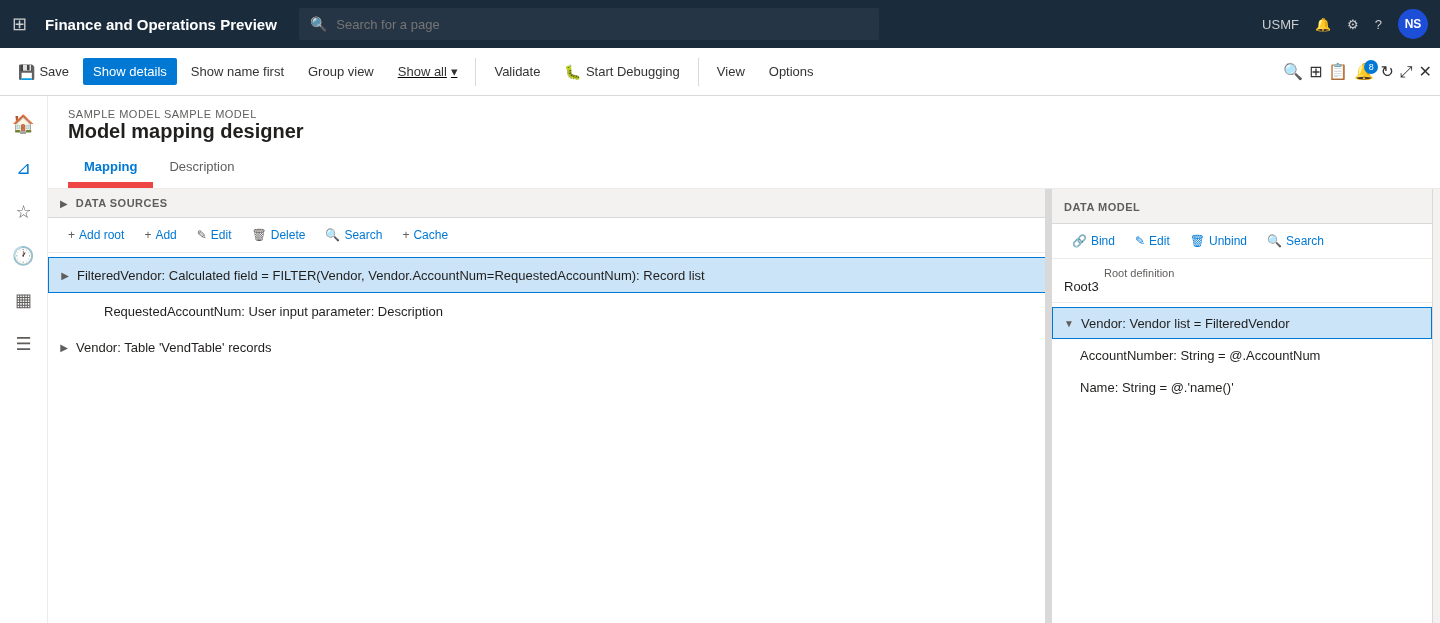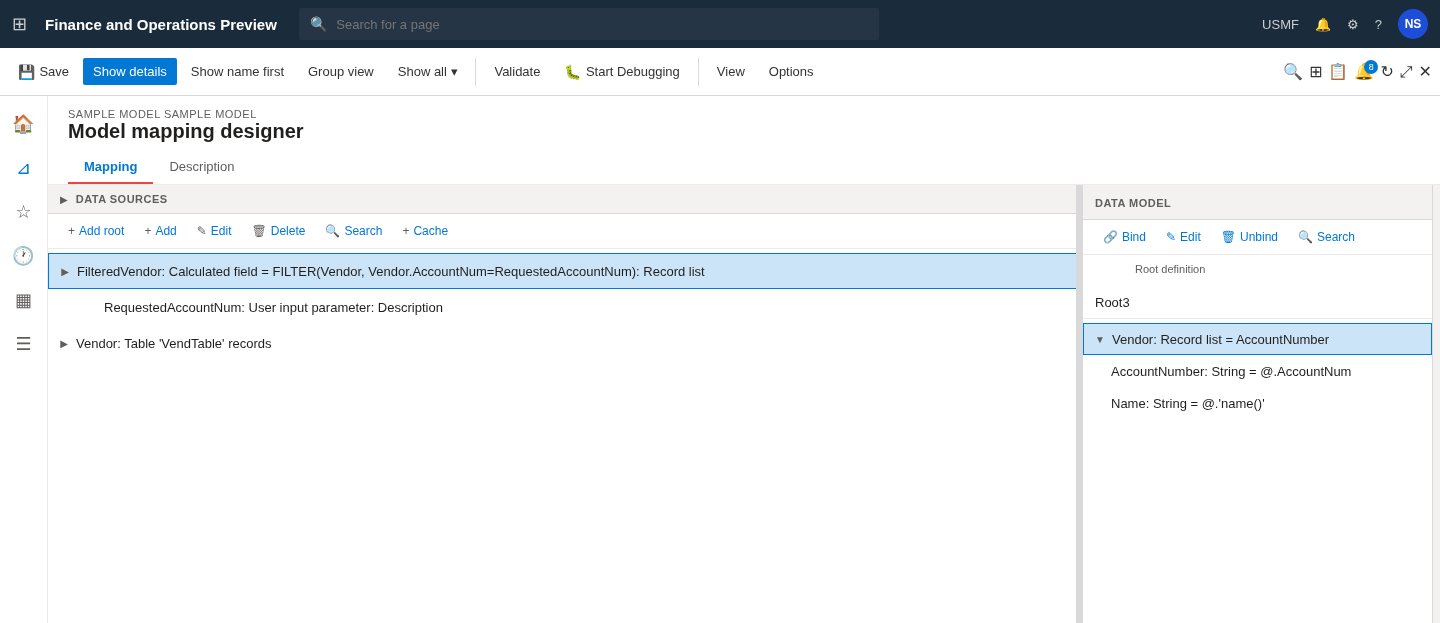--- a/index.html
+++ b/index.html
@@ -83,21 +83,21 @@
       cursor: pointer;
       border-radius: 2px;
       white-space: nowrap;
     }
     .toolbar-btn.active {
       background: #0078d4;
       color: #fff;
     }
     .toolbar-btn .btn-icon { font-size: 14px; }
     .toolbar-separator { width: 1px; background: #d9d9d9; height: 28px; margin: 0 4px; }
-    .toolbar-dropdown { display: flex; align-items: center; gap: 2px; }
+    .toolbar-dropdown { display: flex; align-items: center; gap: 2px; text-decoration: underline; }
 
     
     .main-layout {
       display: flex;
       height: calc(623px - 48px - 48px);
     }
 
     
     .left-sidebar {
       width: 48px;
@@ -152,21 +152,21 @@
     .tab {
       padding: 8px 16px;
       font-size: 13px;
       color: #605e5c;
       cursor: pointer;
       border-bottom: 2px solid transparent;
       white-space: nowrap;
     }
     .tab.active {
       color: #0078d4;
-      border-bottom: 2px solid #ef4444;
+      border-bottom: 6px solid #ef4444;
       font-weight: 600;
     }
 
     
     .designer-layout {
       display: flex;
       flex: 1;
       overflow: hidden;
     }
 
@@ -238,21 +238,21 @@
     
     .resize-handle {
       width: 6px;
       background: #d9d9d9;
       cursor: col-resize;
       position: relative;
     }
 
     
     .datamodel-panel {
-      width: 349px;
+      width: 380px;
       background: #fff;
       display: flex;
       flex-direction: column;
       overflow: hidden;
     }
 
     .datamodel-toolbar {
       display: flex;
       align-items: center;
       padding: 6px 12px;
@@ -266,21 +266,21 @@
       padding: 4px 0;
     }
 
     .root-def-section {
       padding: 8px 12px;
       border-bottom: 1px solid #edebe9;
     }
     .root-def-label {
       font-size: 11px;
       color: #605e5c;
-      margin-bottom: 20px;
+      margin-bottom: 0;
       padding-left: 40px;
     }
     .root-def-value {
       font-size: 13px;
       color: #201f1e;
     }
 
     .dm-tree-item {
       display: flex;
       align-items: center;
@@ -477,21 +477,21 @@
 
         <div class="root-def-section">
           <div class="root-def-label">Root definition</div>
           <div class="root-def-value">Root3</div>
         </div>
 
         <div class="datamodel-tree">
 
           <div class="dm-tree-item selected" style="padding-left: 8px;">
             <span class="dm-expand">▼</span>
-            <span style="margin-left:4px;">Vendor: Record list = AccountNumber</span>
+            <span style="margin-left:4px;">Vendor: Vendor list = FilteredVendor</span>
           </div>
 
           <div class="dm-tree-item" style="padding-left: 28px;">
             <span>AccountNumber: String = @.AccountNum</span>
           </div>
 
           <div class="dm-tree-item" style="padding-left: 28px;">
             <span>Name: String = @.'name()'</span>
           </div>
         </div>

